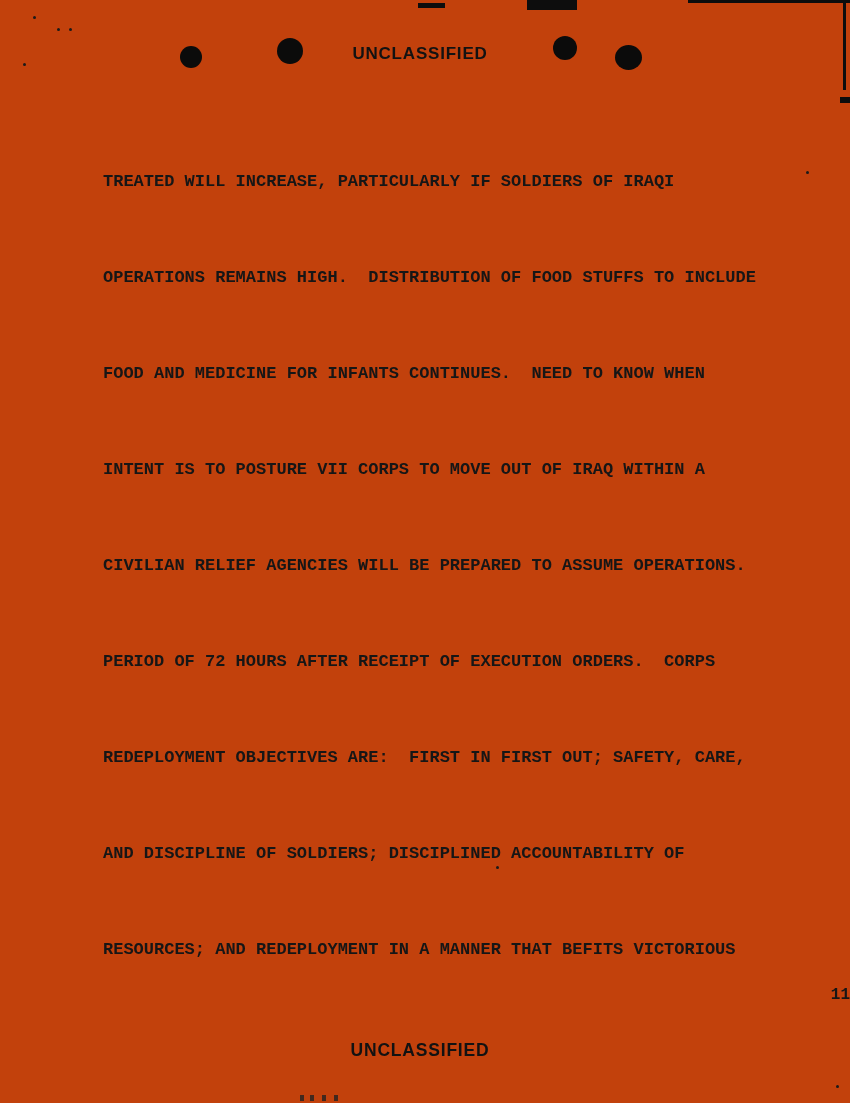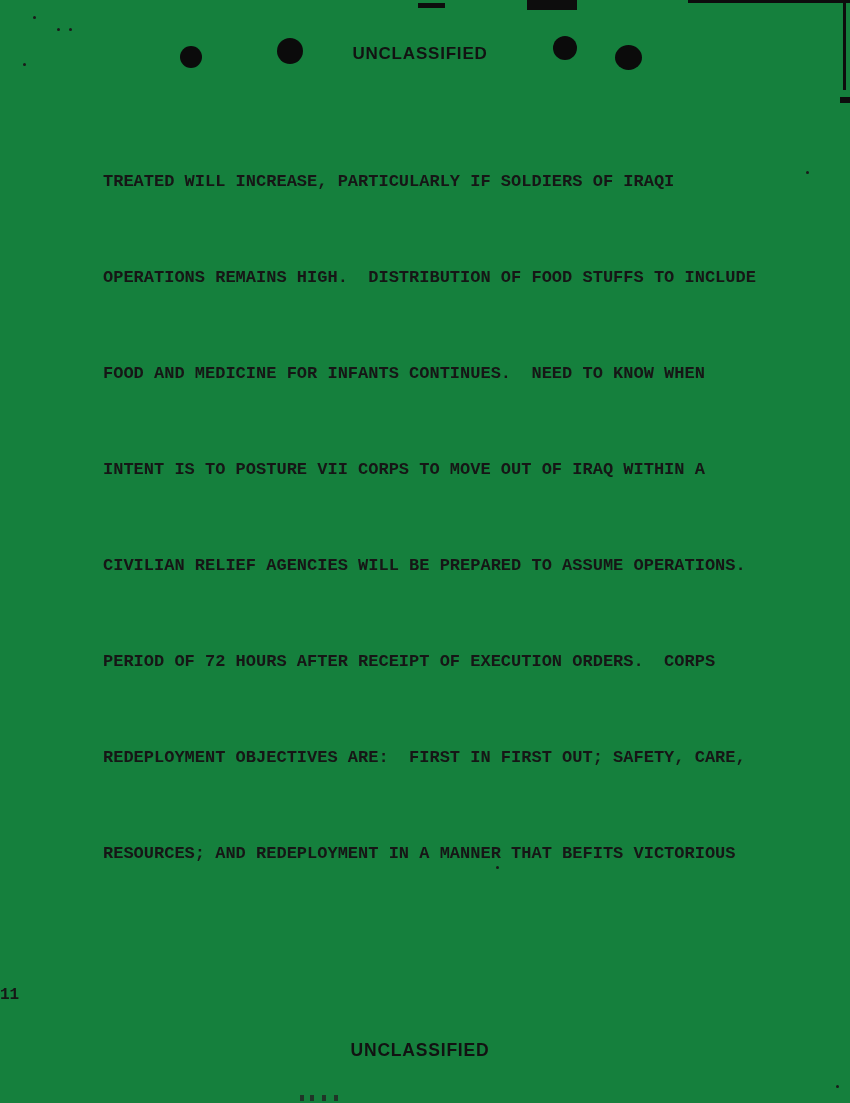--- a/index.html
+++ b/index.html
@@ -5,21 +5,21 @@
   html, body {
     margin: 0;
     padding: 0;
     background: #e8e8e8;
   }
   .page {
     position: relative;
     width: 850px;
     height: 1103px;
     margin: 0 auto;
-    background: #15803d;
+    background: #c2410c;
     overflow: hidden;
     font-family: "Liberation Sans", sans-serif;
     color: #141414;
   }
 
   
   .classification {
     position: absolute;
     left: 0;
     width: 840px;
@@ -46,21 +46,21 @@
     color: #161616;
     letter-spacing: 0px;
   }
   .body-line { height: 32px; }
 
   .page-number {
     position: absolute;
     left: 0;
     width: 850px;
     top: 986px;
-    text-align: left;
+    text-align: right;
     font-family: "Liberation Mono", "DejaVu Sans Mono", monospace;
     font-weight: bold;
     font-size: 16px;
     color: #161616;
   }
 
   
   .dot {
     position: absolute;
     background: #0b0b0b;
@@ -136,20 +136,21 @@
   <div class="classification header">UNCLASSIFIED</div>
 
   <div class="body-text">
     <div class="body-line">TREATED WILL INCREASE, PARTICULARLY IF SOLDIERS OF IRAQI</div>
     <div class="body-line">OPERATIONS REMAINS HIGH.  DISTRIBUTION OF FOOD STUFFS TO INCLUDE</div>
     <div class="body-line">FOOD AND MEDICINE FOR INFANTS CONTINUES.  NEED TO KNOW WHEN</div>
     <div class="body-line">INTENT IS TO POSTURE VII CORPS TO MOVE OUT OF IRAQ WITHIN A</div>
     <div class="body-line">CIVILIAN RELIEF AGENCIES WILL BE PREPARED TO ASSUME OPERATIONS.</div>
     <div class="body-line">PERIOD OF 72 HOURS AFTER RECEIPT OF EXECUTION ORDERS.  CORPS</div>
     <div class="body-line">REDEPLOYMENT OBJECTIVES ARE:  FIRST IN FIRST OUT; SAFETY, CARE,</div>
+    <div class="body-line">AND DISCIPLINE OF SOLDIERS; DISCIPLINED ACCOUNTABILITY OF</div>
     <div class="body-line">RESOURCES; AND REDEPLOYMENT IN A MANNER THAT BEFITS VICTORIOUS</div>
     
     
     
     
     
     
     
     
     

